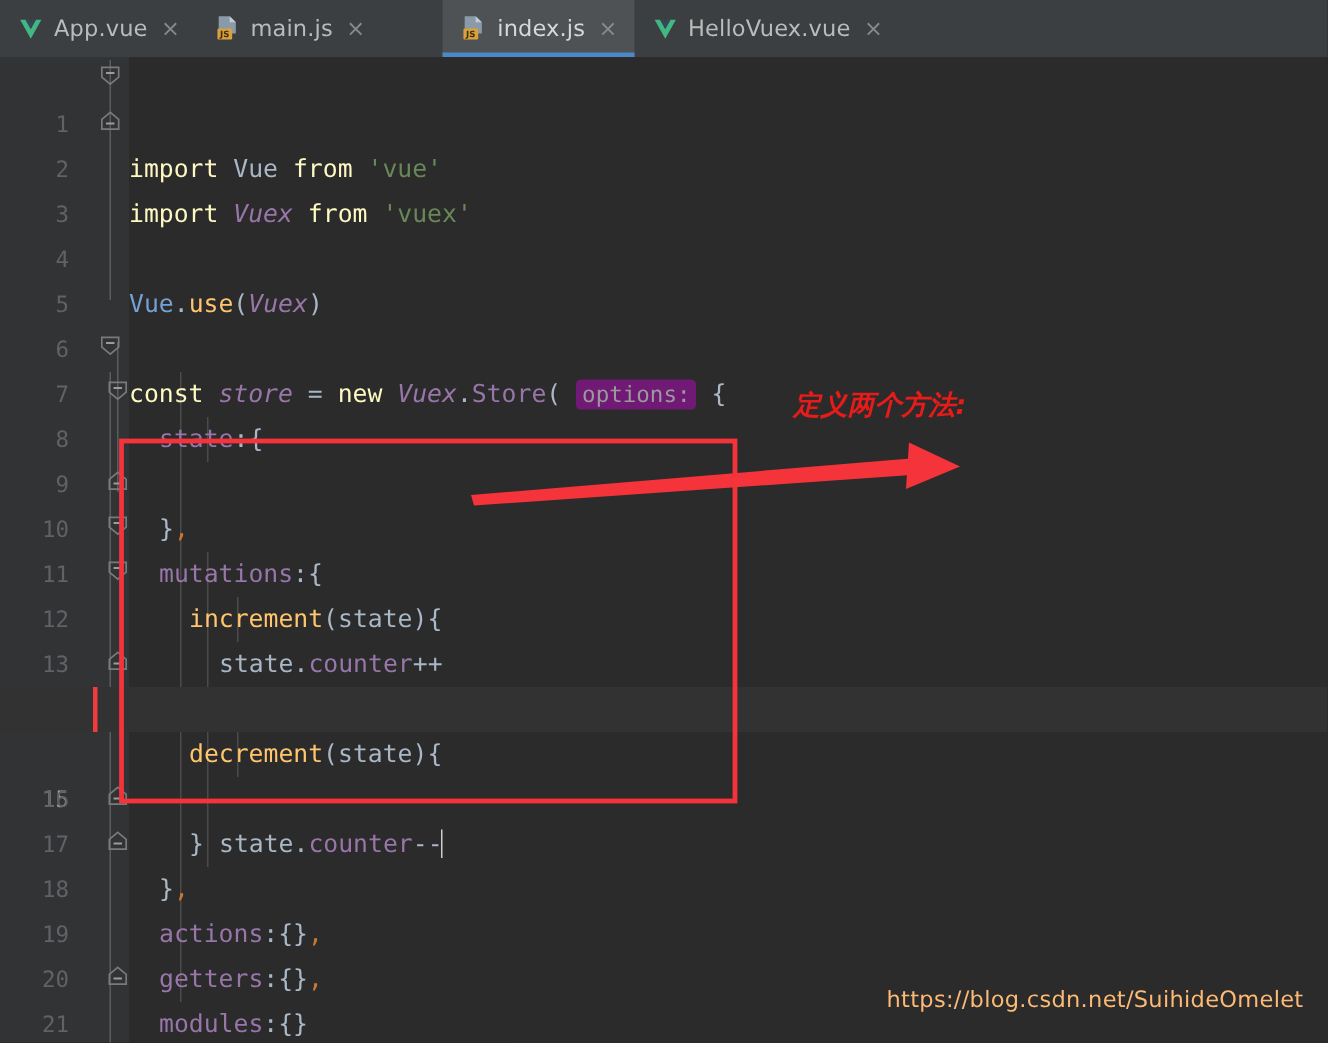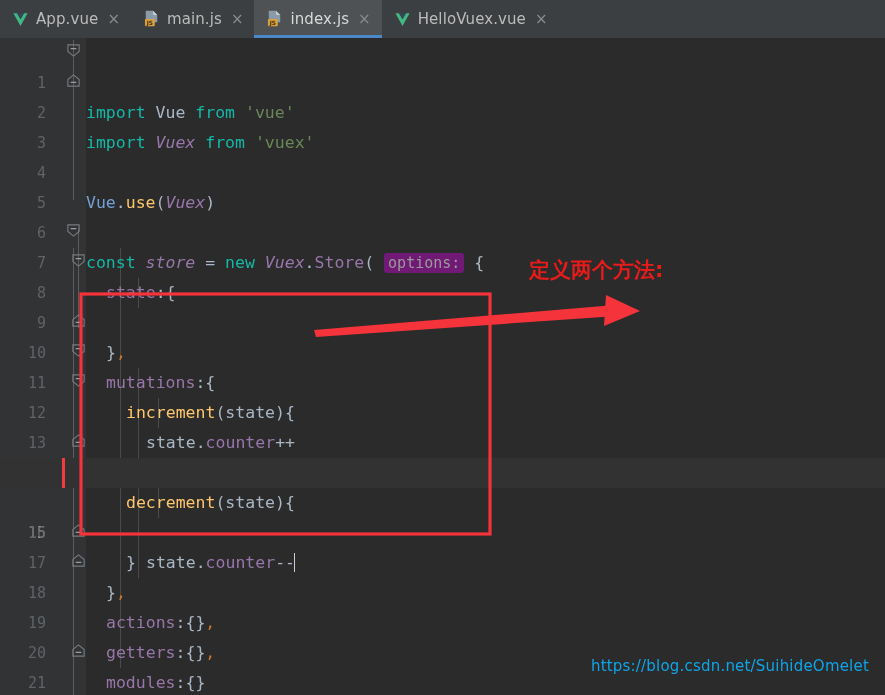--- a/index.html
+++ b/index.html
@@ -39,20 +39,21 @@
     align-items: center;
     gap: 7px;
     padding: 0 11px 0 12px;
     height: 38px;
     box-sizing: border-box;
     position: relative;
     cursor: default;
   }
   .tab.active {
     background: #4e5254;
+    margin-left: 41px;
   }
   .tab.active::after {
     content: "";
     position: absolute;
     left: 0; right: 0; bottom: 0;
     height: 3px;
     background: #4a88c7;
   }
   .tab-label {
     font-size: 15px;
@@ -145,21 +146,21 @@
   .line-marker {
     position: absolute;
     left: 62px;
     top: 0;
     width: 3px;
     height: 30px;
     background: #f03c3c;
   }
 
   
-  .kw   { color: #14b8a6; }          
+  .kw   { color: #fef9c3; }          
   .cls  { color: #a9b7c6; }          
   .ital { color: #9876aa; font-style: italic; }  
   .str  { color: #6a8759; }          
   .fn   { color: #ffc66d; }          
   .prop { color: #9876aa; }          
   .num  { color: #6897bb; }          
   .punc { color: #a9b7c6; }
   .comma{ color: #cc7832; }
   .fld  { color: #9876aa; }
 
@@ -202,32 +203,33 @@
   .overlay {
     position: absolute;
     top: 0; left: 0;
     width: 885px; height: 695px;
     pointer-events: none;
   }
   .annot-text {
     position: absolute;
     color: #e81b1b;
     font-family: "DejaVu Sans", "Liberation Sans", sans-serif;
-    font-size: 21px;
+    font-size: 18px;
     font-weight: 700;
     line-height: 25px;
     white-space: nowrap;
+    font-style: italic;
   }
 
   
   .watermark {
     position: absolute;
     right: 16px;
     bottom: 20px;
-    color: #0ea5e9;
+    color: #fdba74;
     font-size: 15px;
     font-family: "DejaVu Sans", "Liberation Sans", sans-serif;
     letter-spacing: .2px;
   }
 </style>
 </head>
 <body>
 
 <div class="ide">
 

